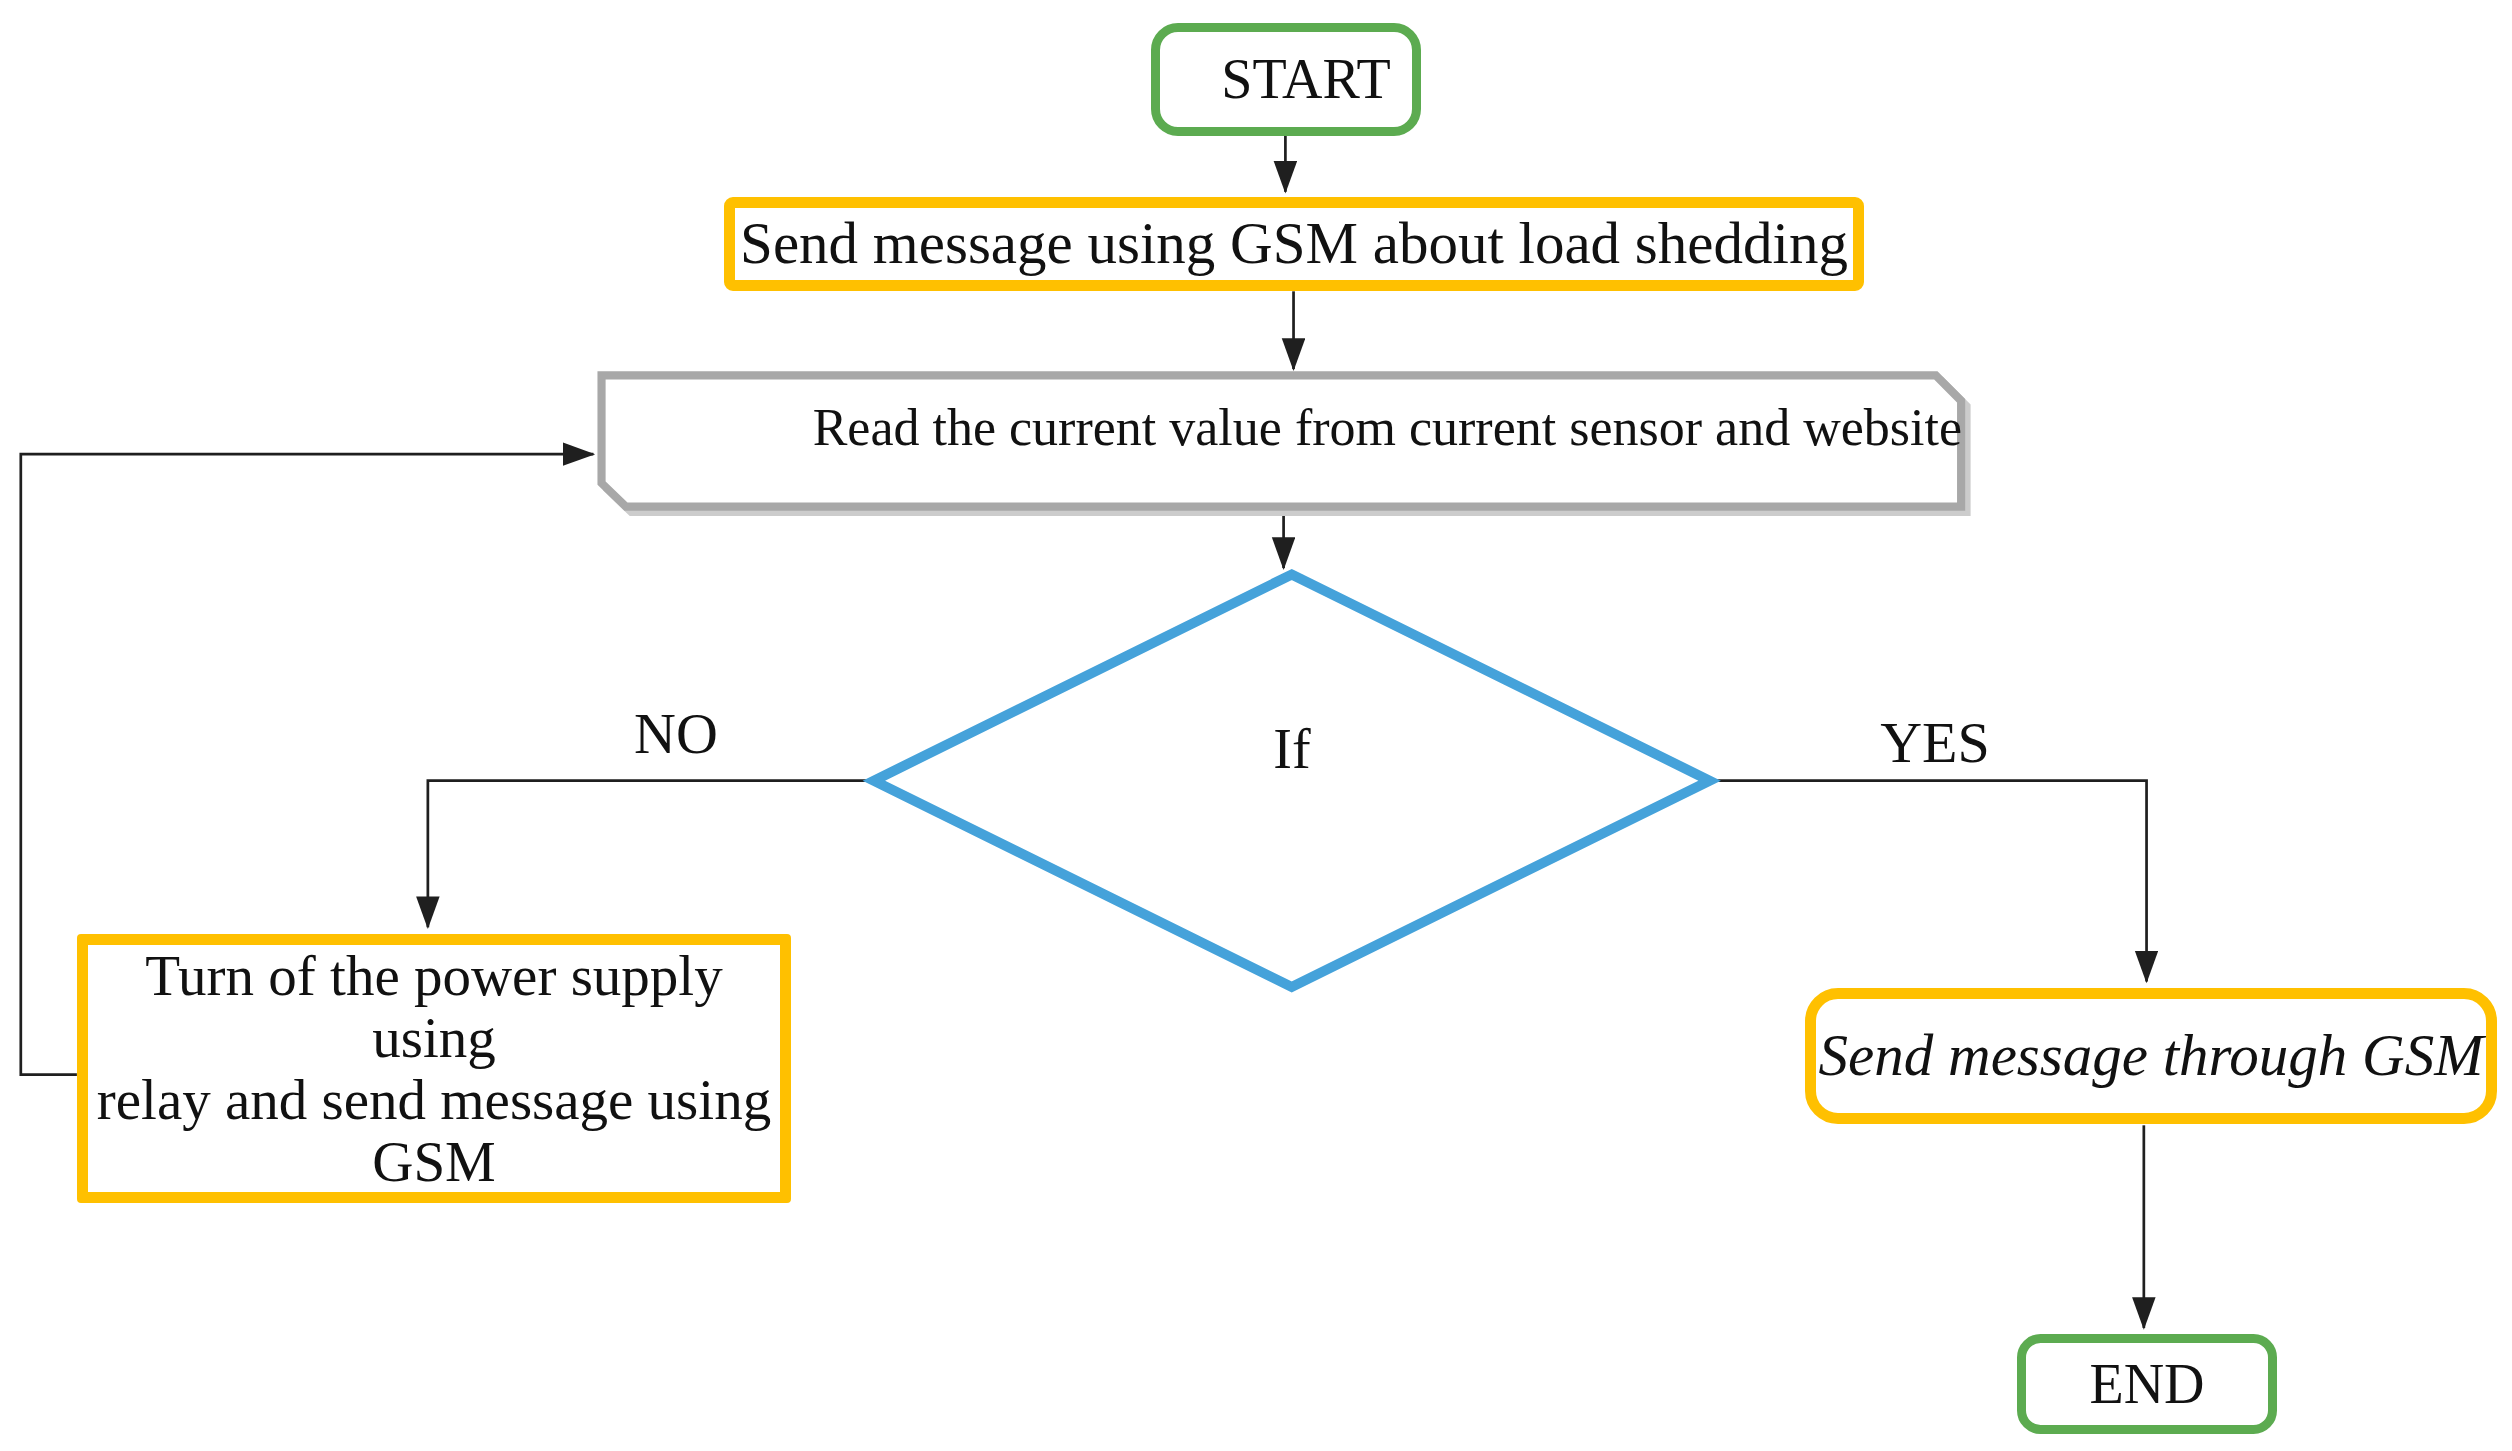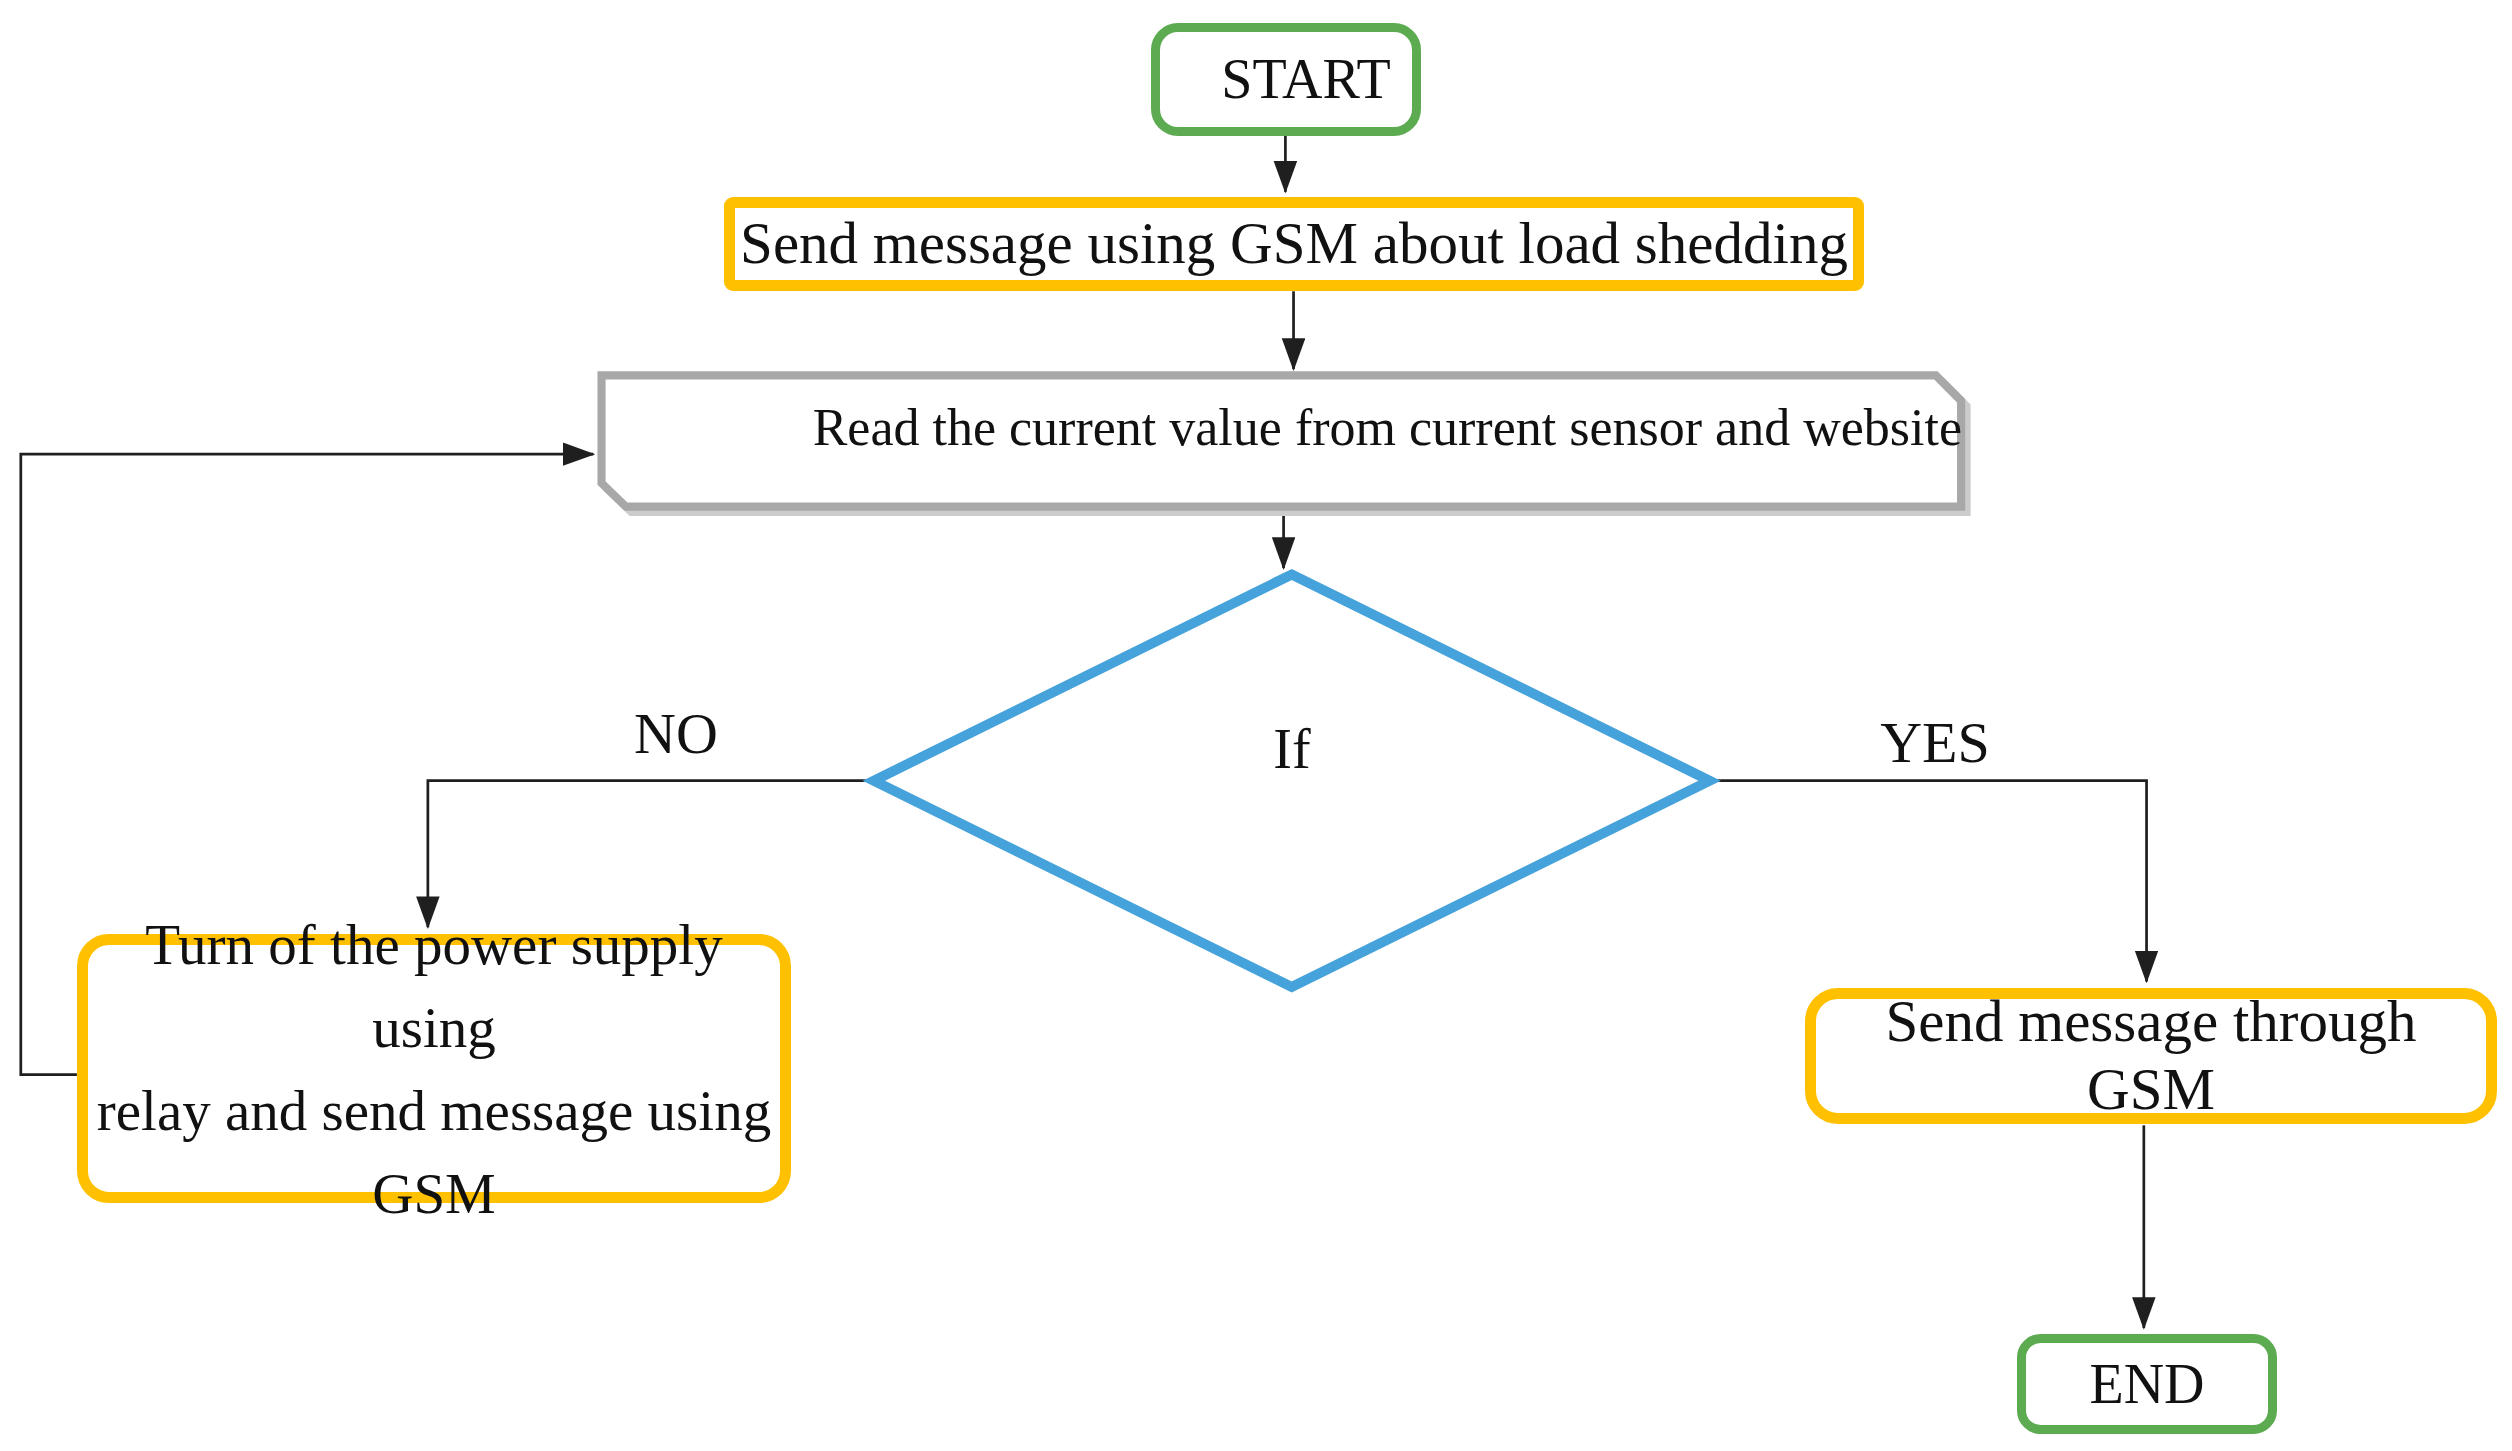--- a/index.html
+++ b/index.html
@@ -19,22 +19,22 @@
     border:9px solid var(--terminator_border,#5CAB50);
     border-radius:27px;font-size:56px;
   }
   .process{
     border:11px solid var(--process_border,#FFC000);
     border-radius:31px;font-size:58px;
   }
   #node-start{left:1151px;top:22.6px;width:270px;height:113px;padding-left:40px;}
   #node-end{left:2017px;top:1334px;width:260px;height:100px;border-radius:23.5px;}
   #node-send-load{left:724px;top:197px;width:1140px;height:94px;border-radius:9px;font-size:59px;}
-  #node-turn-off{left:77px;top:934px;width:714px;height:269px;border-radius:32px;font-size:57px;line-height:83px;}
-  #node-send-gsm{left:1805px;top:988px;width:692px;height:136px;border-radius:33px;font-size:59px;}
+  #node-turn-off{left:77px;top:934px;width:714px;height:269px;border-radius:4px;font-size:57px;line-height:62px;}
+  #node-send-gsm{left:1805px;top:988px;width:692px;height:136px;border-radius:33px;font-size:59px;font-style:italic;}
   .overlay-text{
     position:absolute;display:flex;flex-direction:column;
     align-items:center;justify-content:center;text-align:center;
     box-sizing:border-box;background:transparent;
   }
   #text-read{left:602px;top:375px;width:1360px;height:132px;padding-bottom:27px;font-size:52px;align-items:flex-end;}
   #text-decision{left:874px;top:574px;width:836px;height:413px;padding-bottom:63px;font-size:56px;line-height:62px;}
   .edge-label{
     position:absolute;font-size:58px;transform:translate(-50%,-50%);
     white-space:nowrap;background:transparent;

